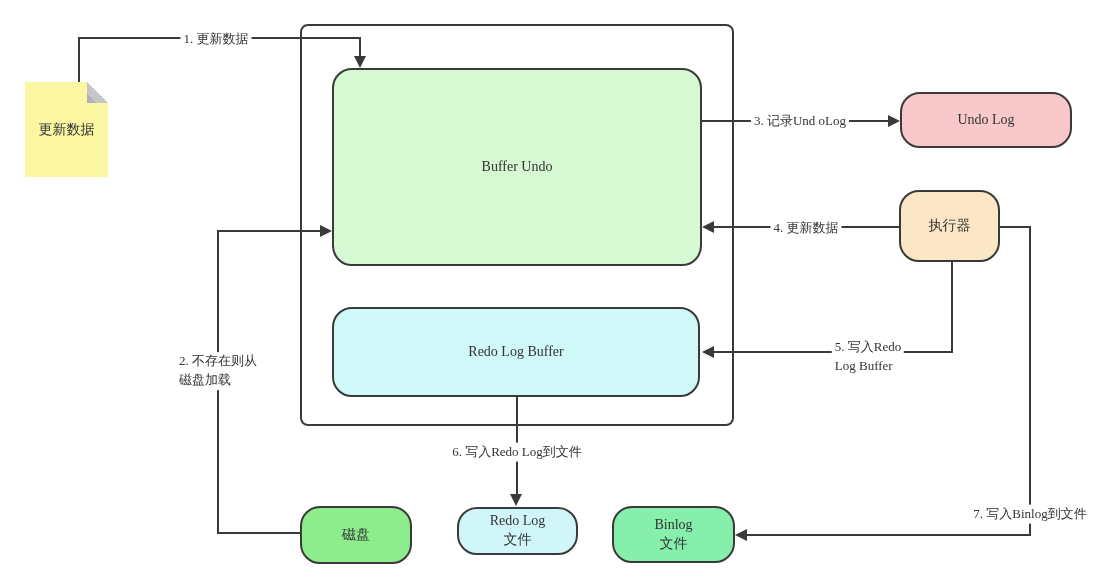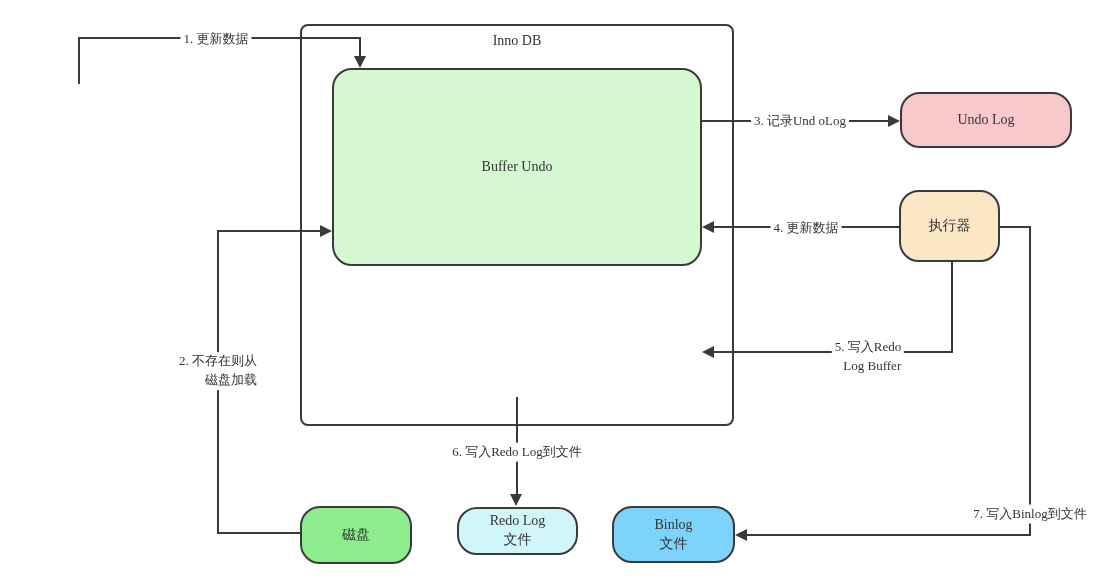--- a/index.html
+++ b/index.html
@@ -32,30 +32,29 @@
   }
   
   .seg{position:absolute;background:#3a3a3a;}
   .arrow{position:absolute;width:0;height:0;}
   .arrow-down{border-left:6px solid transparent;border-right:6px solid transparent;border-top:12px solid #3a3a3a;}
   .arrow-right{border-top:6px solid transparent;border-bottom:6px solid transparent;border-left:12px solid #3a3a3a;}
   .arrow-left{border-top:6px solid transparent;border-bottom:6px solid transparent;border-right:12px solid #3a3a3a;}
   .edge-label{
     position:absolute;transform:translate(-50%,-50%);
     background:#ffffff;padding:0 3px;font-size:13px;white-space:nowrap;
-    text-align:right;line-height:1.45;
+    text-align:left;line-height:1.45;
   }
 </style>
 </head>
 <body>
 
 <div class="canvas">
 
   <div class="innodb"></div>
-  <div class="innodb-title">Inno DB</div>
 
   <div class="seg" style="left:78px;top:38px;width:2px;height:46px;"></div>
   <div class="seg" style="left:78px;top:37px;width:283px;height:2px;"></div>
   <div class="seg" style="left:359px;top:38px;width:2px;height:20px;"></div>
   <div class="arrow arrow-down" style="left:354px;top:56px;"></div>
 
   <div class="seg" style="left:217px;top:532px;width:84px;height:2px;"></div>
   <div class="seg" style="left:217px;top:230px;width:2px;height:304px;"></div>
   <div class="seg" style="left:219px;top:230px;width:101px;height:2px;"></div>
   <div class="arrow arrow-right" style="left:320px;top:225px;"></div>
@@ -85,45 +84,52 @@
   </div>
   <div class="edge-label" style="left:800px;top:121px;">3. 记录Und oLog</div>
   <div class="edge-label" style="left:806px;top:228px;">4. 更新数据</div>
   <div class="edge-label" style="left:868px;top:357px;">
     <div>5. 写入Redo</div>
     <div>Log Buffer</div>
   </div>
   <div class="edge-label" style="left:517px;top:452px;">6. 写入Redo Log到文件</div>
   <div class="edge-label" style="left:1030px;top:514px;">7. 写入Binlog到文件</div>
 
+  <div class="note" style="background: rgb(251, 247, 163);">
+    <div class="note-fold"></div>
+    <span>更新数据</span>
+  </div>
 
   <div class="node" style="left: 332px; top: 68px; width: 370px; height: 198px; background: rgb(214, 248, 211);">
     <span>Buffer Undo</span>
   </div>
 
+  <div class="node" style="left: 332px; top: 307px; width: 368px; height: 90px; background: rgb(209, 248, 249);">
+    <span>Redo Log Buffer</span>
+  </div>
 
   <div class="node" style="left: 900px; top: 92px; width: 172px; height: 56px; background: rgb(249, 200, 203);">
     <span>Undo Log</span>
   </div>
 
   <div class="node" style="left: 899px; top: 190px; width: 101px; height: 72px; background: rgb(251, 230, 198);">
     <span>执行器</span>
   </div>
 
   <div class="node" style="left: 300px; top: 506px; width: 112px; height: 58px; background: rgb(141, 237, 141);">
     <span>磁盘</span>
   </div>
 
   <div class="node" style="left: 457px; top: 507px; width: 121px; height: 48px; background: rgb(209, 246, 249);">
     <span>
       <div>Redo Log</div>
       <div>文件</div>
     </span>
   </div>
 
-  <div class="node" style="left: 612px; top: 506px; width: 123px; height: 57px; background: #7dd3fc;">
+  <div class="node" style="left: 612px; top: 506px; width: 123px; height: 57px; background: #86efac;">
     <span>
       <div>Binlog</div>
       <div>文件</div>
     </span>
   </div>
 
 </div>
 
 </body></html>

